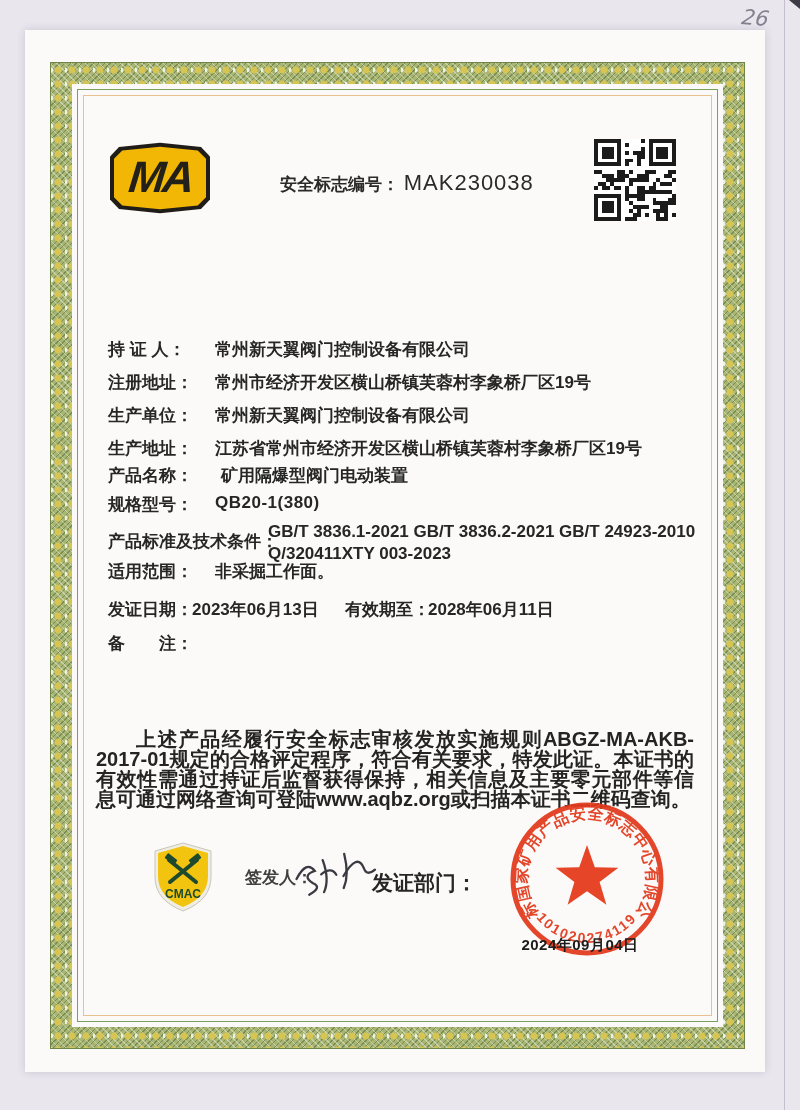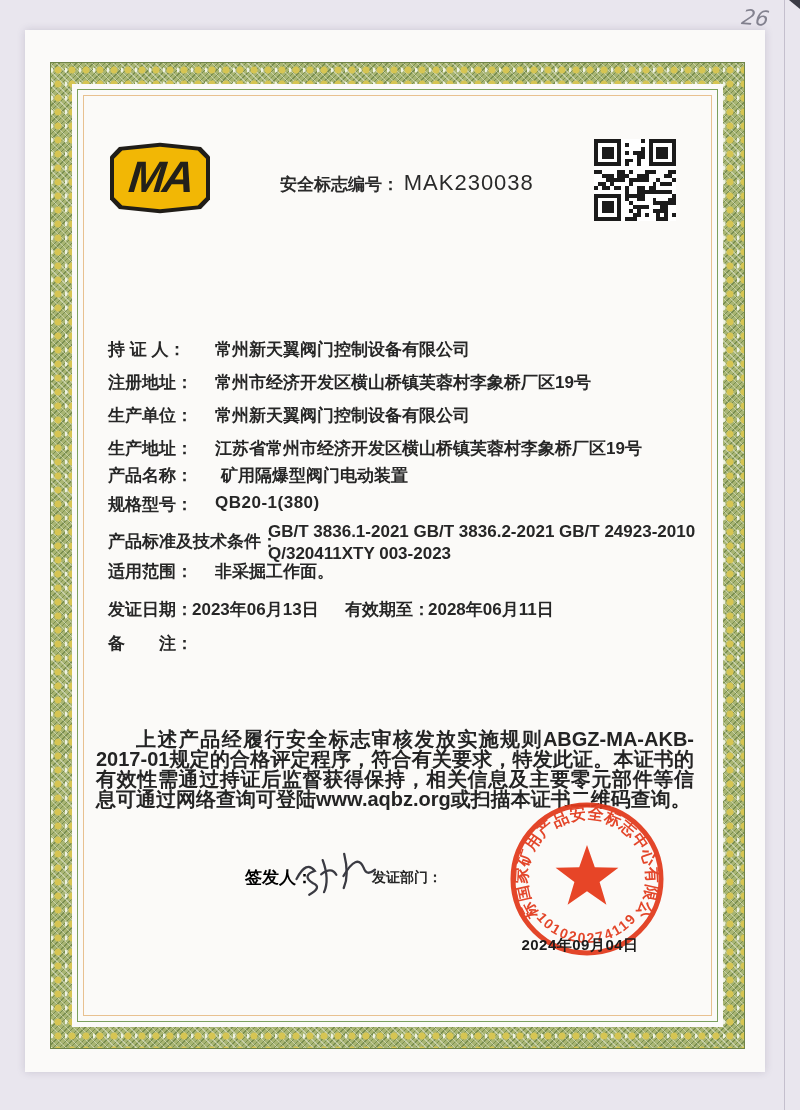--- a/index.html
+++ b/index.html
@@ -50,22 +50,22 @@
   .row .lab { position:absolute; left:0; top:0; font-weight:700; white-space:nowrap;text-align:right; }
   .row .val { position:absolute; top:0; font-weight:700; white-space:nowrap; }
   .val-wrap { white-space:normal !important; }
 
   .statement { position:absolute; left:96px; top:729px; width:598px; font-size:20px; font-weight:700;
     color:#242424; line-height:20px; text-align:justify; text-indent:2em; }
 
   
   .cmac { position:absolute; left:152px; top:842px; width:62px; height:70px; }
 
-  .sig-label { position:absolute; left:245px; top:866px; font-size:17px; font-weight:700; color:#000000; }
-  .dept-label { position:absolute; left:372px; top:869px; font-size:14px; font-weight:700; color:#262626; }
+  .sig-label { position:absolute; left:245px; top:866px; font-size:17px; font-weight:700; color:#404040; }
+  .dept-label { position:absolute; left:372px; top:869px; font-size:21px; font-weight:700; color:#262626; }
   .signature { position:absolute; left:288px; top:843px; width:92px; height:58px; }
 
   
   .seal { position:absolute; left:502px; top:794px; width:170px; height:170px; opacity:.93; }
   .seal-date { position:absolute; left:505px; top:896px; width:150px; text-align:center;
     font-size:15px; font-weight:700; color:#1b1b1b; letter-spacing:.5px;margin-top:40px; }
 </style>
 </head>
 <body>
 
@@ -273,20 +273,33 @@
     <span class="lab">有效期至：</span>
     <span class="val" style="left:83px;text-align:right;">2028年06月11日</span>
   </div>
 
   <div class="row" style="left:108px;top:632px;">
     <span class="lab">备　　注：</span>
   </div>
 
   <div class="statement">上述产品经履行安全标志审核发放实施规则ABGZ-MA-AKB-2017-01规定的合格评定程序，符合有关要求，特发此证。本证书的有效性需通过持证后监督获得保持，相关信息及主要零元部件等信息可通过网络查询可登陆www.aqbz.org或扫描本证书二维码查询。</div>
 
+  <div class="cmac">
+    <svg viewBox="0 0 62 70" width="62" height="70">
+      <path d="M31 1 L59 9 V35 Q59 58 31 69 Q3 58 3 35 V9 Z" fill="#efede4" stroke="#c9c6b8" stroke-width="1"></path>
+      <path d="M31 4 L56 11 V34 Q56 55 31 65 Q6 55 6 34 V11 Z" fill="#f2c40f"></path>
+      <g stroke="#1d4a2d" stroke-width="4" stroke-linecap="round">
+        <line x1="17" y1="18" x2="44" y2="40"></line>
+        <line x1="45" y1="18" x2="18" y2="40"></line>
+      </g>
+      <rect x="13" y="14" width="12" height="6" rx="1" fill="#1d4a2d" transform="rotate(38 19 17)"></rect>
+      <rect x="37" y="14" width="12" height="6" rx="1" fill="#1d4a2d" transform="rotate(-38 43 17)"></rect>
+      <text x="31" y="56" text-anchor="middle" font-size="12" font-weight="bold" fill="#1d4a2d" font-family="Liberation Sans, sans-serif">CMAC</text>
+    </svg>
+  </div>
 
   <div class="sig-label">签发人：</div>
   <div class="signature">
     <svg viewBox="0 0 92 58" width="92" height="58">
       <g fill="none" stroke="#3a3a42" stroke-width="2.3" stroke-linecap="round" transform="rotate(-6 46 29)">
         <path d="M8 32 q12 -18 19 -6 q-14 3 -3 12 q9 5 -5 11"></path>
         <path d="M36 16 q5 20 -2 32"></path>
         <path d="M33 30 q11 -7 15 2"></path>
         <path d="M58 12 q3 22 -4 34"></path>
         <path d="M55 34 q16 -22 21 -6 q2 9 11 3"></path>

